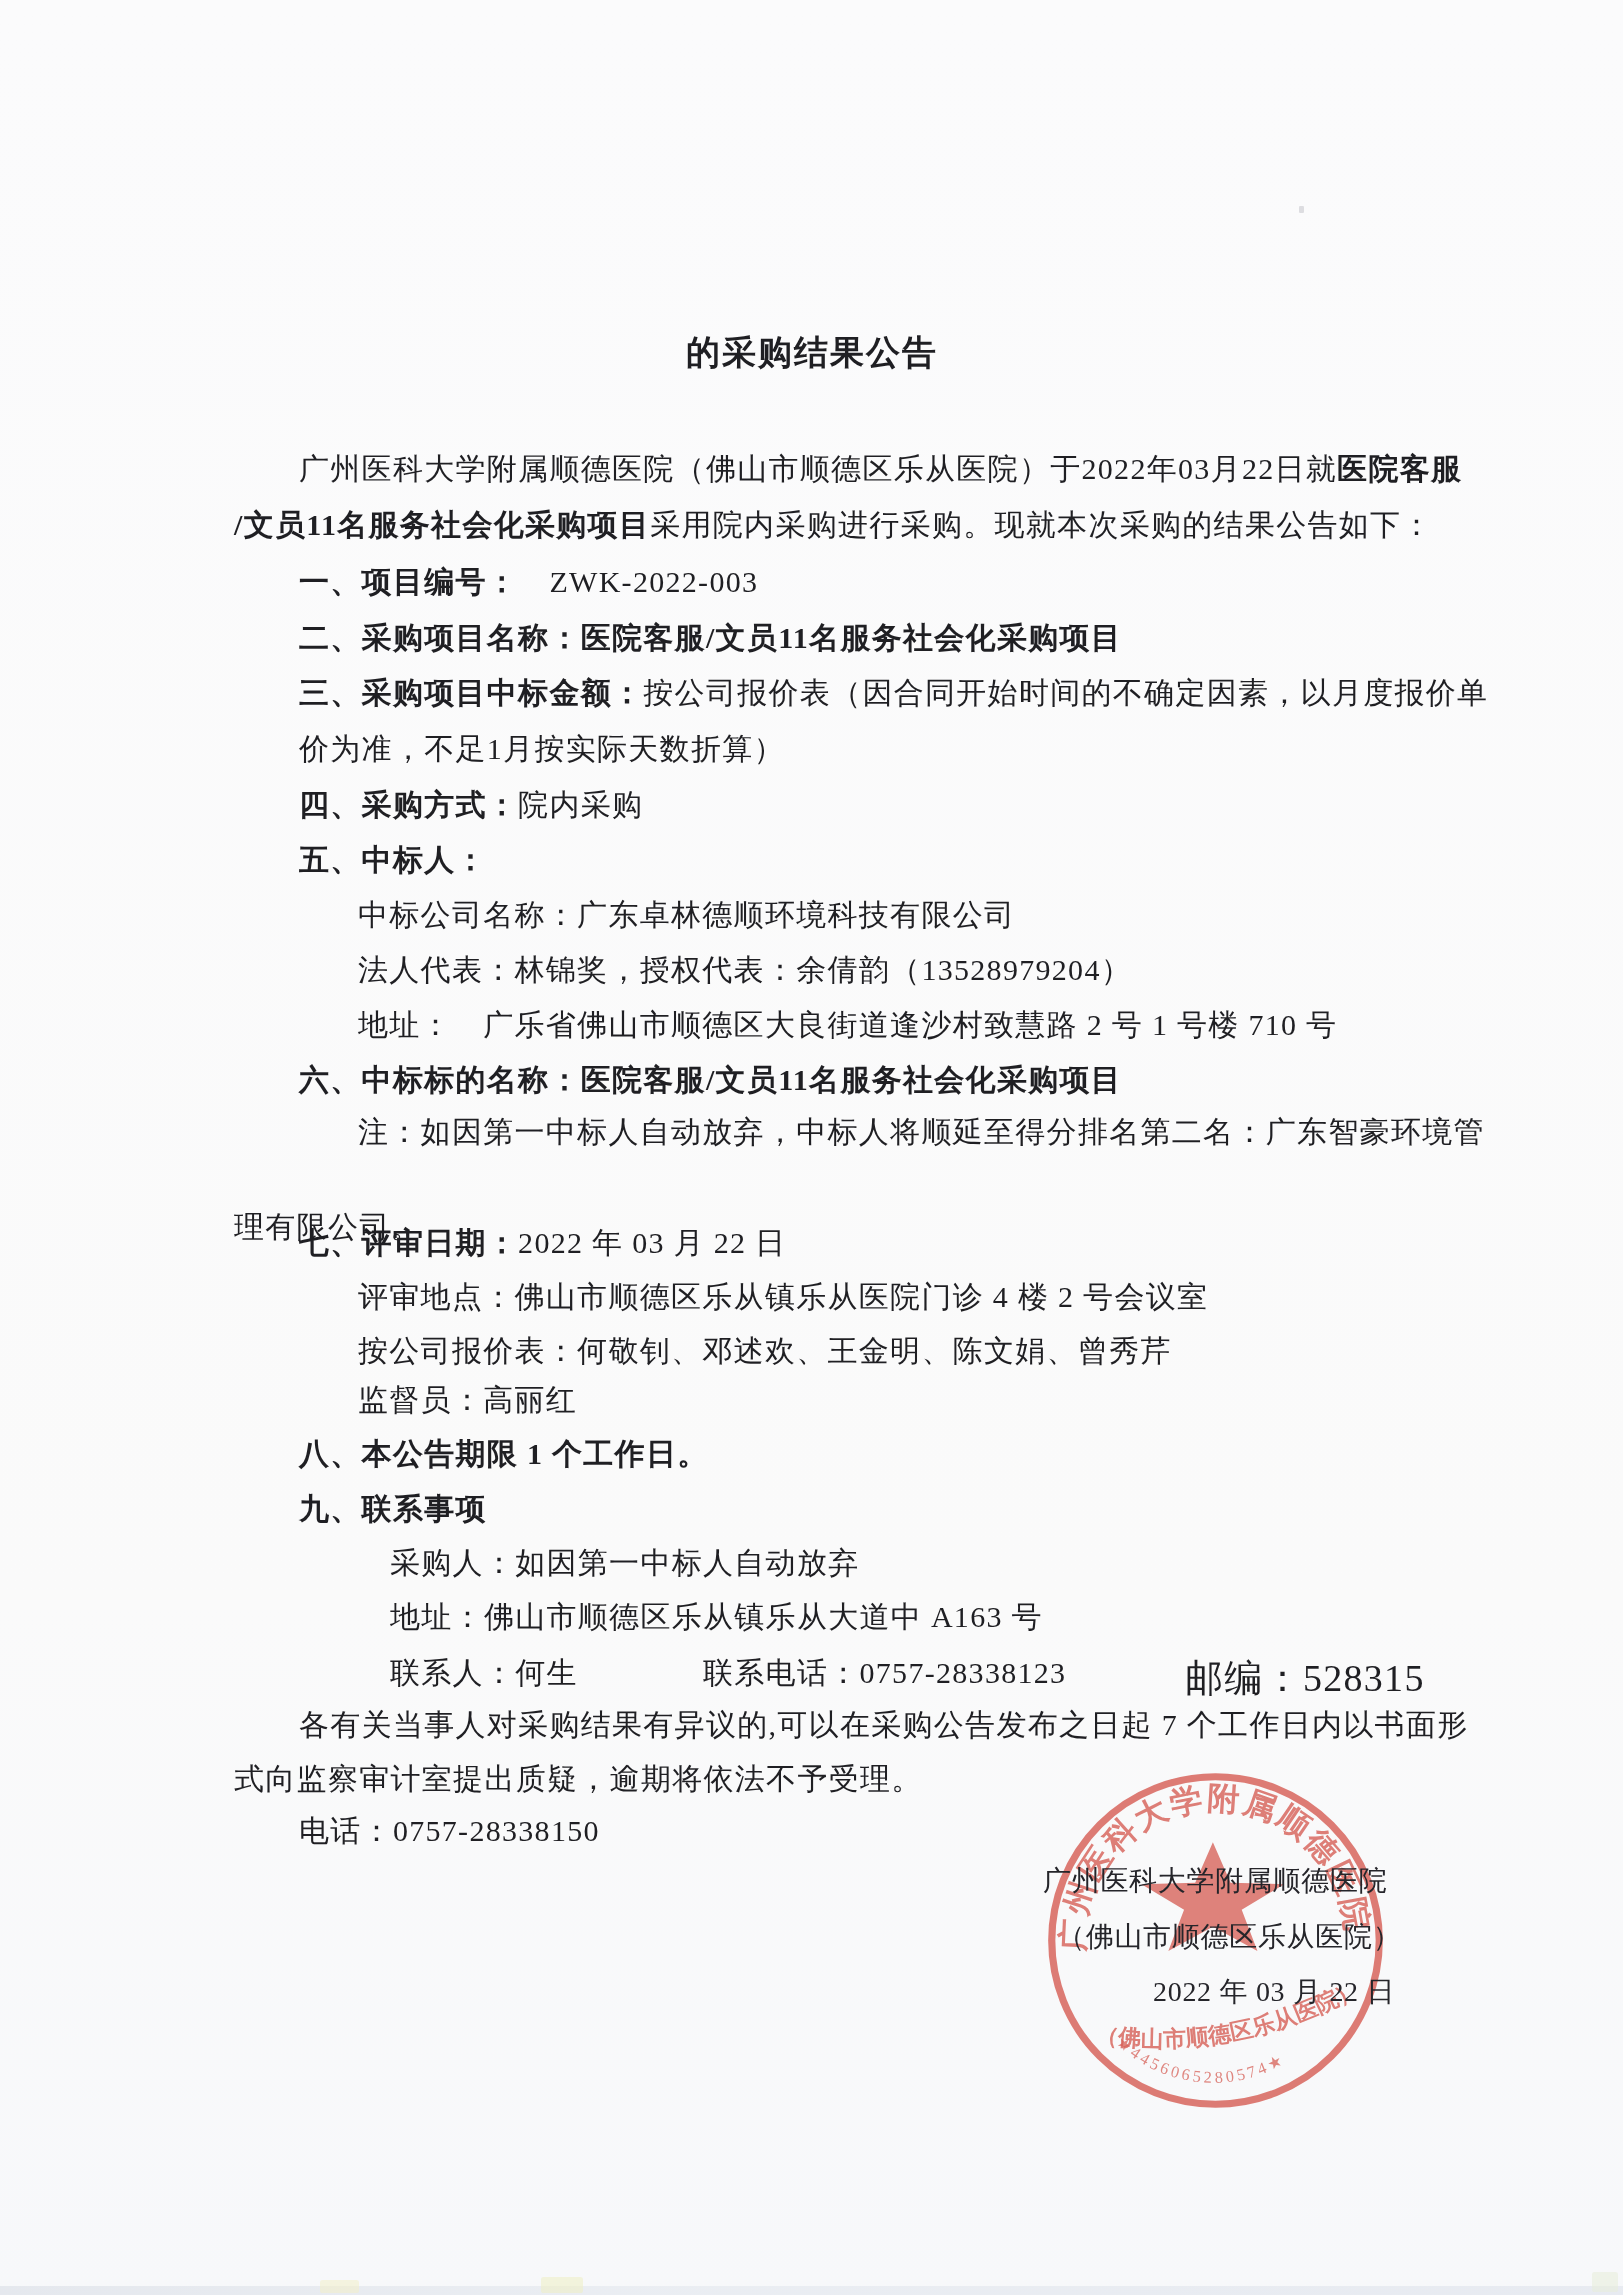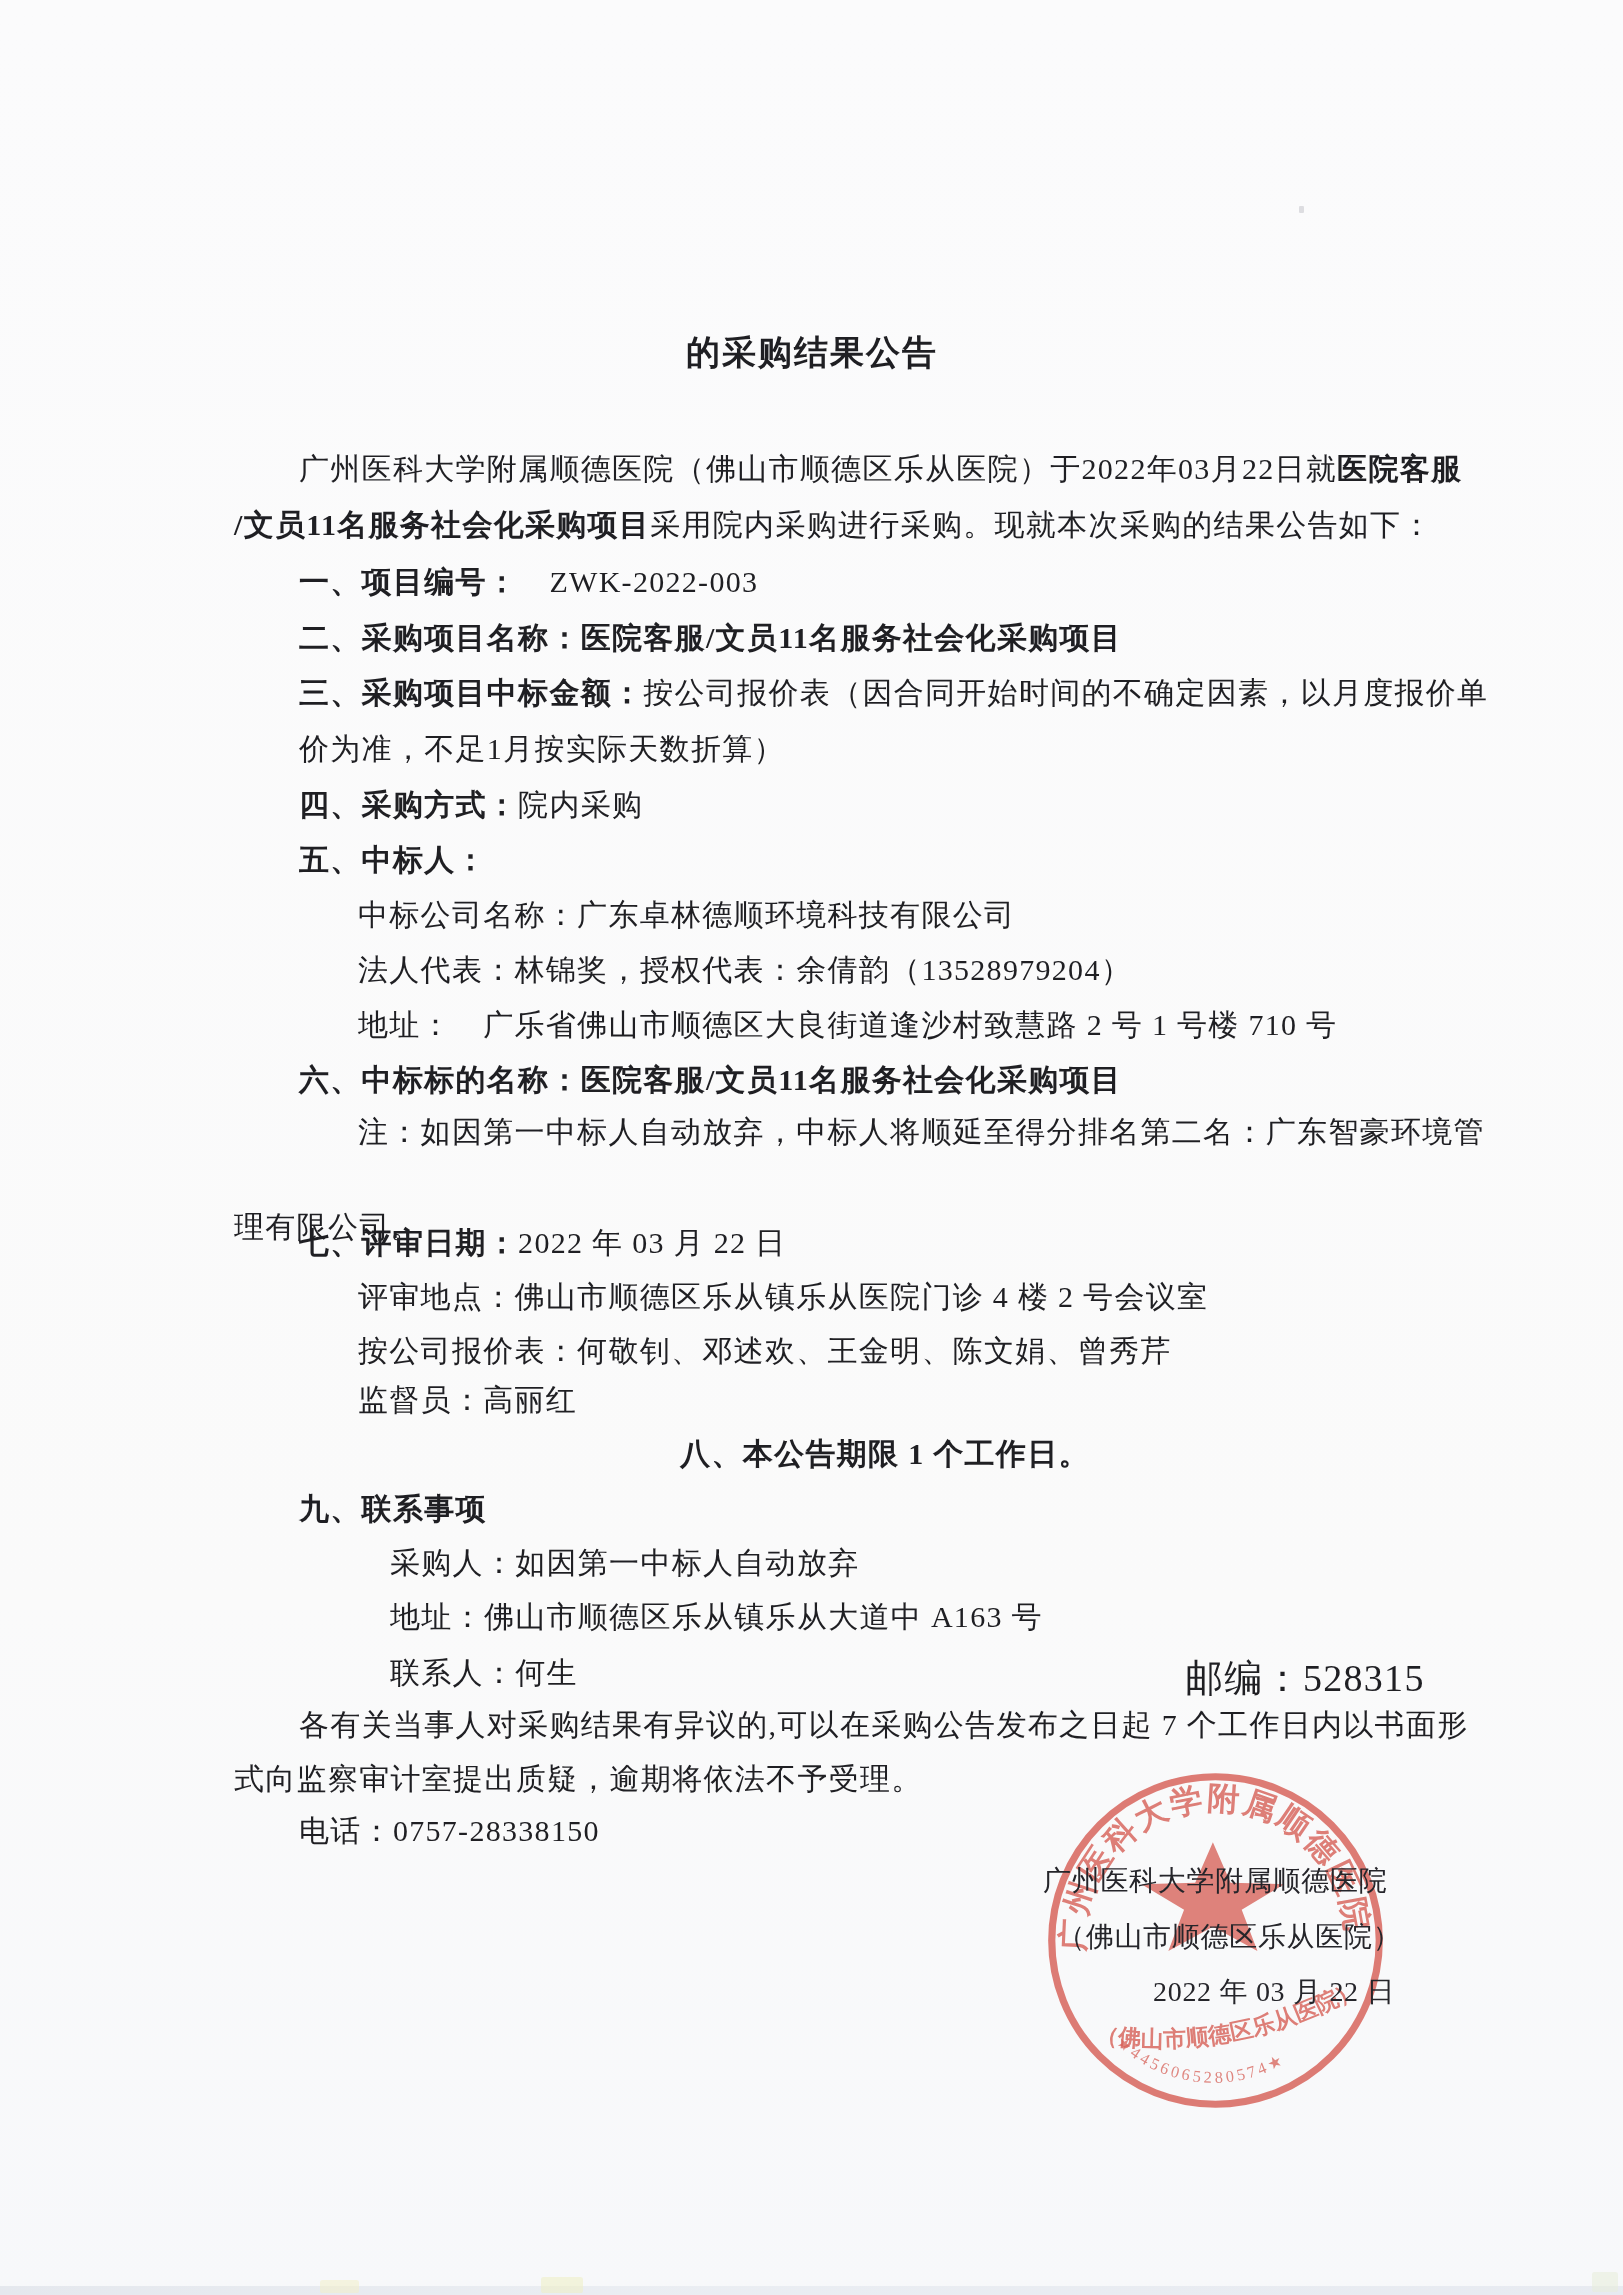--- a/index.html
+++ b/index.html
@@ -66,31 +66,32 @@
       <div class="line ind2" style="top: 896px;"><span class="seg-n">中标公司名称：广东卓林德顺环境科技有限公司</span></div>
       <div class="line ind2" style="top: 951px;"><span class="seg-n">法人代表：林锦奖，授权代表：余倩韵（13528979204）</span></div>
       <div class="line ind2" style="top: 1006px;"><span class="seg-n">地址：　广乐省佛山市顺德区大良街道逢沙村致慧路 2 号 1 号楼 710 号</span></div>
       <div class="line ind1" style="top: 1061px;"><span class="seg-b">六、中标标的名称：医院客服/文员11名服务社会化采购项目</span></div>
       <div class="line ind2" style="top: 1113px;"><span class="seg-n">注：如因第一中标人自动放弃，中标人将顺延至得分排名第二名：广东智豪环境管</span></div>
       <div class="line ind0" style="top: 1169px; margin-top: 39px;"><span class="seg-n">理有限公司。</span></div>
       <div class="line ind1" style="top: 1224px;"><span class="seg-b">七、评审日期：</span><span class="seg-n">2022 年 03 月 22 日</span></div>
       <div class="line ind2" style="top: 1278px;"><span class="seg-n">评审地点：佛山市顺德区乐从镇乐从医院门诊 4 楼 2 号会议室</span></div>
       <div class="line ind2" style="top: 1332px;"><span class="seg-n">按公司报价表：何敬钊、邓述欢、王金明、陈文娟、曾秀芹</span></div>
       <div class="line ind2" style="top: 1381px;"><span class="seg-n">监督员：高丽红</span></div>
-      <div class="line ind1" style="top: 1435px; text-align: center;"><span class="seg-b">八、本公告期限 1 个工作日。</span></div>
+      <div class="line ind1" style="top: 1435px;"><span class="seg-b">八、本公告期限 1 个工作日。</span></div>
       <div class="line ind1" style="top: 1490px;"><span class="seg-b">九、联系事项</span></div>
       <div class="line ind3" style="top: 1544px;"><span class="seg-n">采购人：如因第一中标人自动放弃</span></div>
       <div class="line ind3" style="top: 1598px;"><span class="seg-n">地址：佛山市顺德区乐从镇乐从大道中 A163 号</span></div>
       <div class="line ind1" style="top: 1706px;"><span class="seg-n">各有关当事人对采购结果有异议的,可以在采购公告发布之日起 7 个工作日内以书面形</span></div>
       <div class="line ind0" style="top: 1760px;"><span class="seg-n">式向监察审计室提出质疑，逾期将依法不予受理。</span></div>
       <div class="line ind1" style="top: 1812px;"><span class="seg-n">电话：0757-28338150</span></div>
     </div>
 
   <div class="contact-row" id="contact-row" style="top: 1653px;">
     <span class="c0">联系人：何生</span>
+    <span class="c1">联系电话：0757-28338123</span>
     <span class="c2">邮编：528315</span>
   </div>
 
   <svg class="stamp-svg" viewBox="0 0 600 600" aria-hidden="true">
     <defs>
       <path id="arcTop" d="M 127 400 A 200 200 0 1 1 473 400"></path>
       <path id="arcInner" d="M 104 440 A 600 600 0 0 0 500 402"></path>
       <path id="arcDigits" d="M 135 444 A 215 215 0 0 0 465 436"></path>
     </defs>
     <circle cx="300" cy="300" r="250" fill="none" stroke="#d4544a" stroke-width="11" opacity="0.82"></circle>

